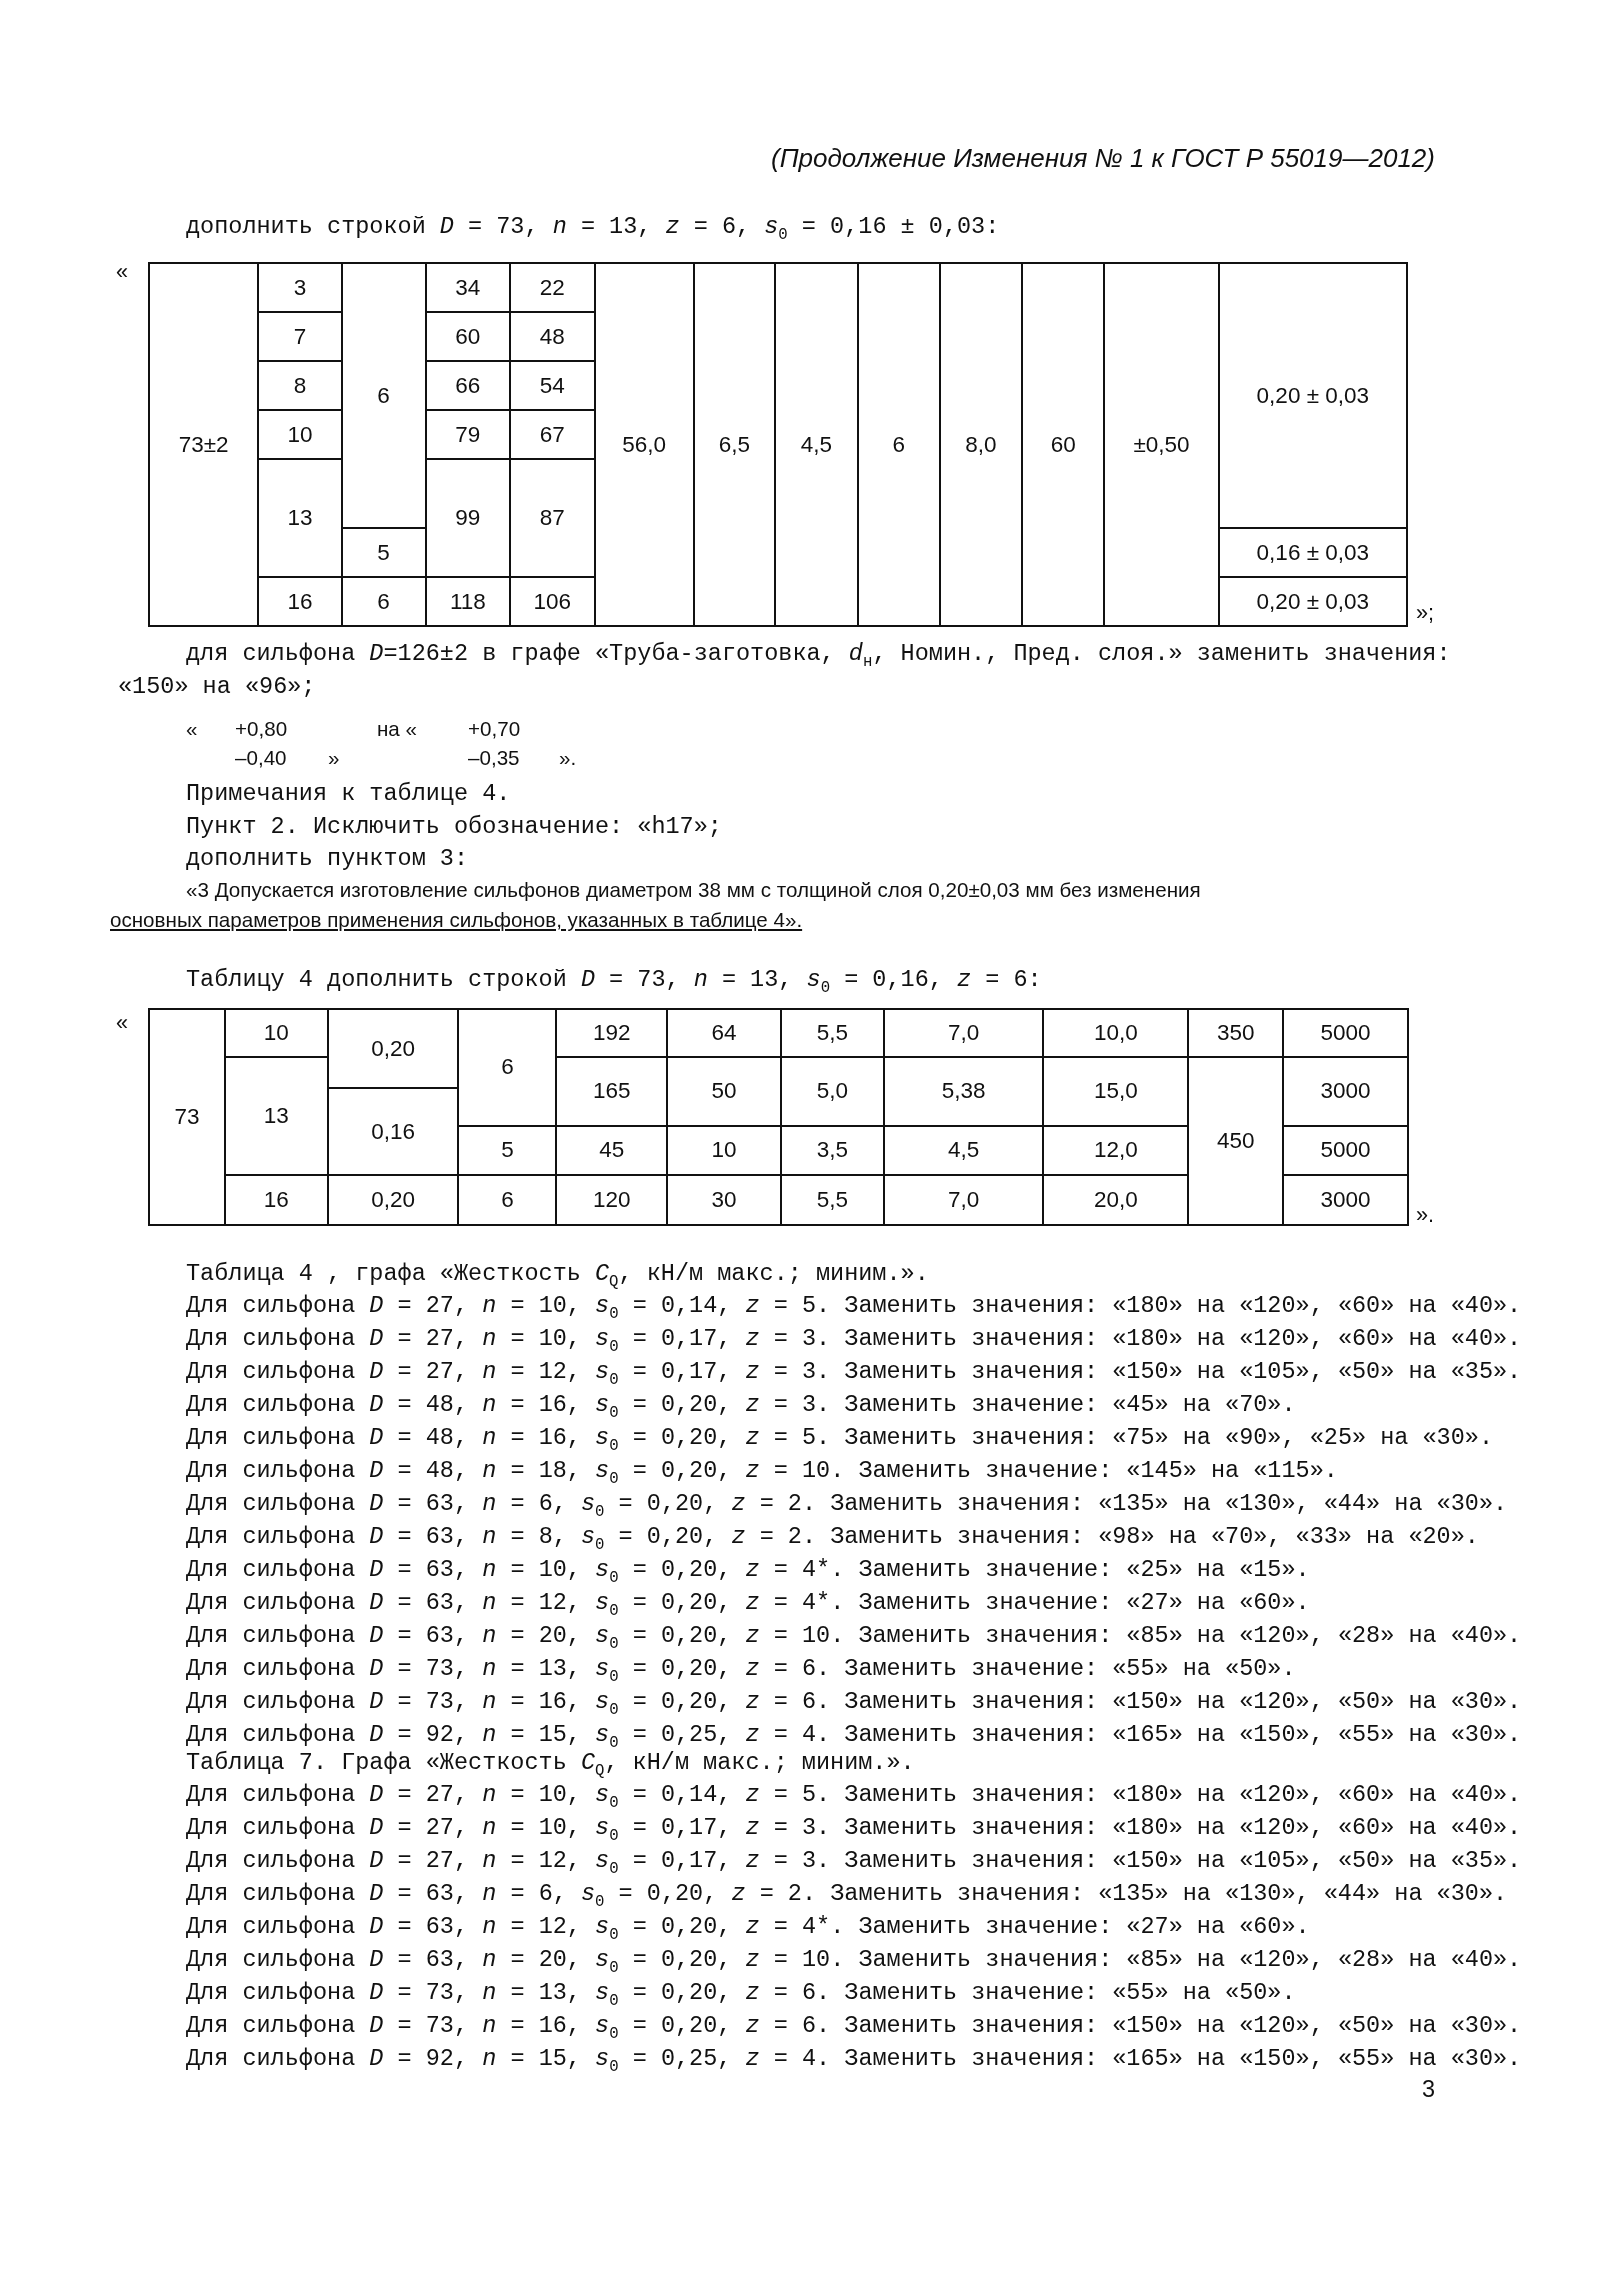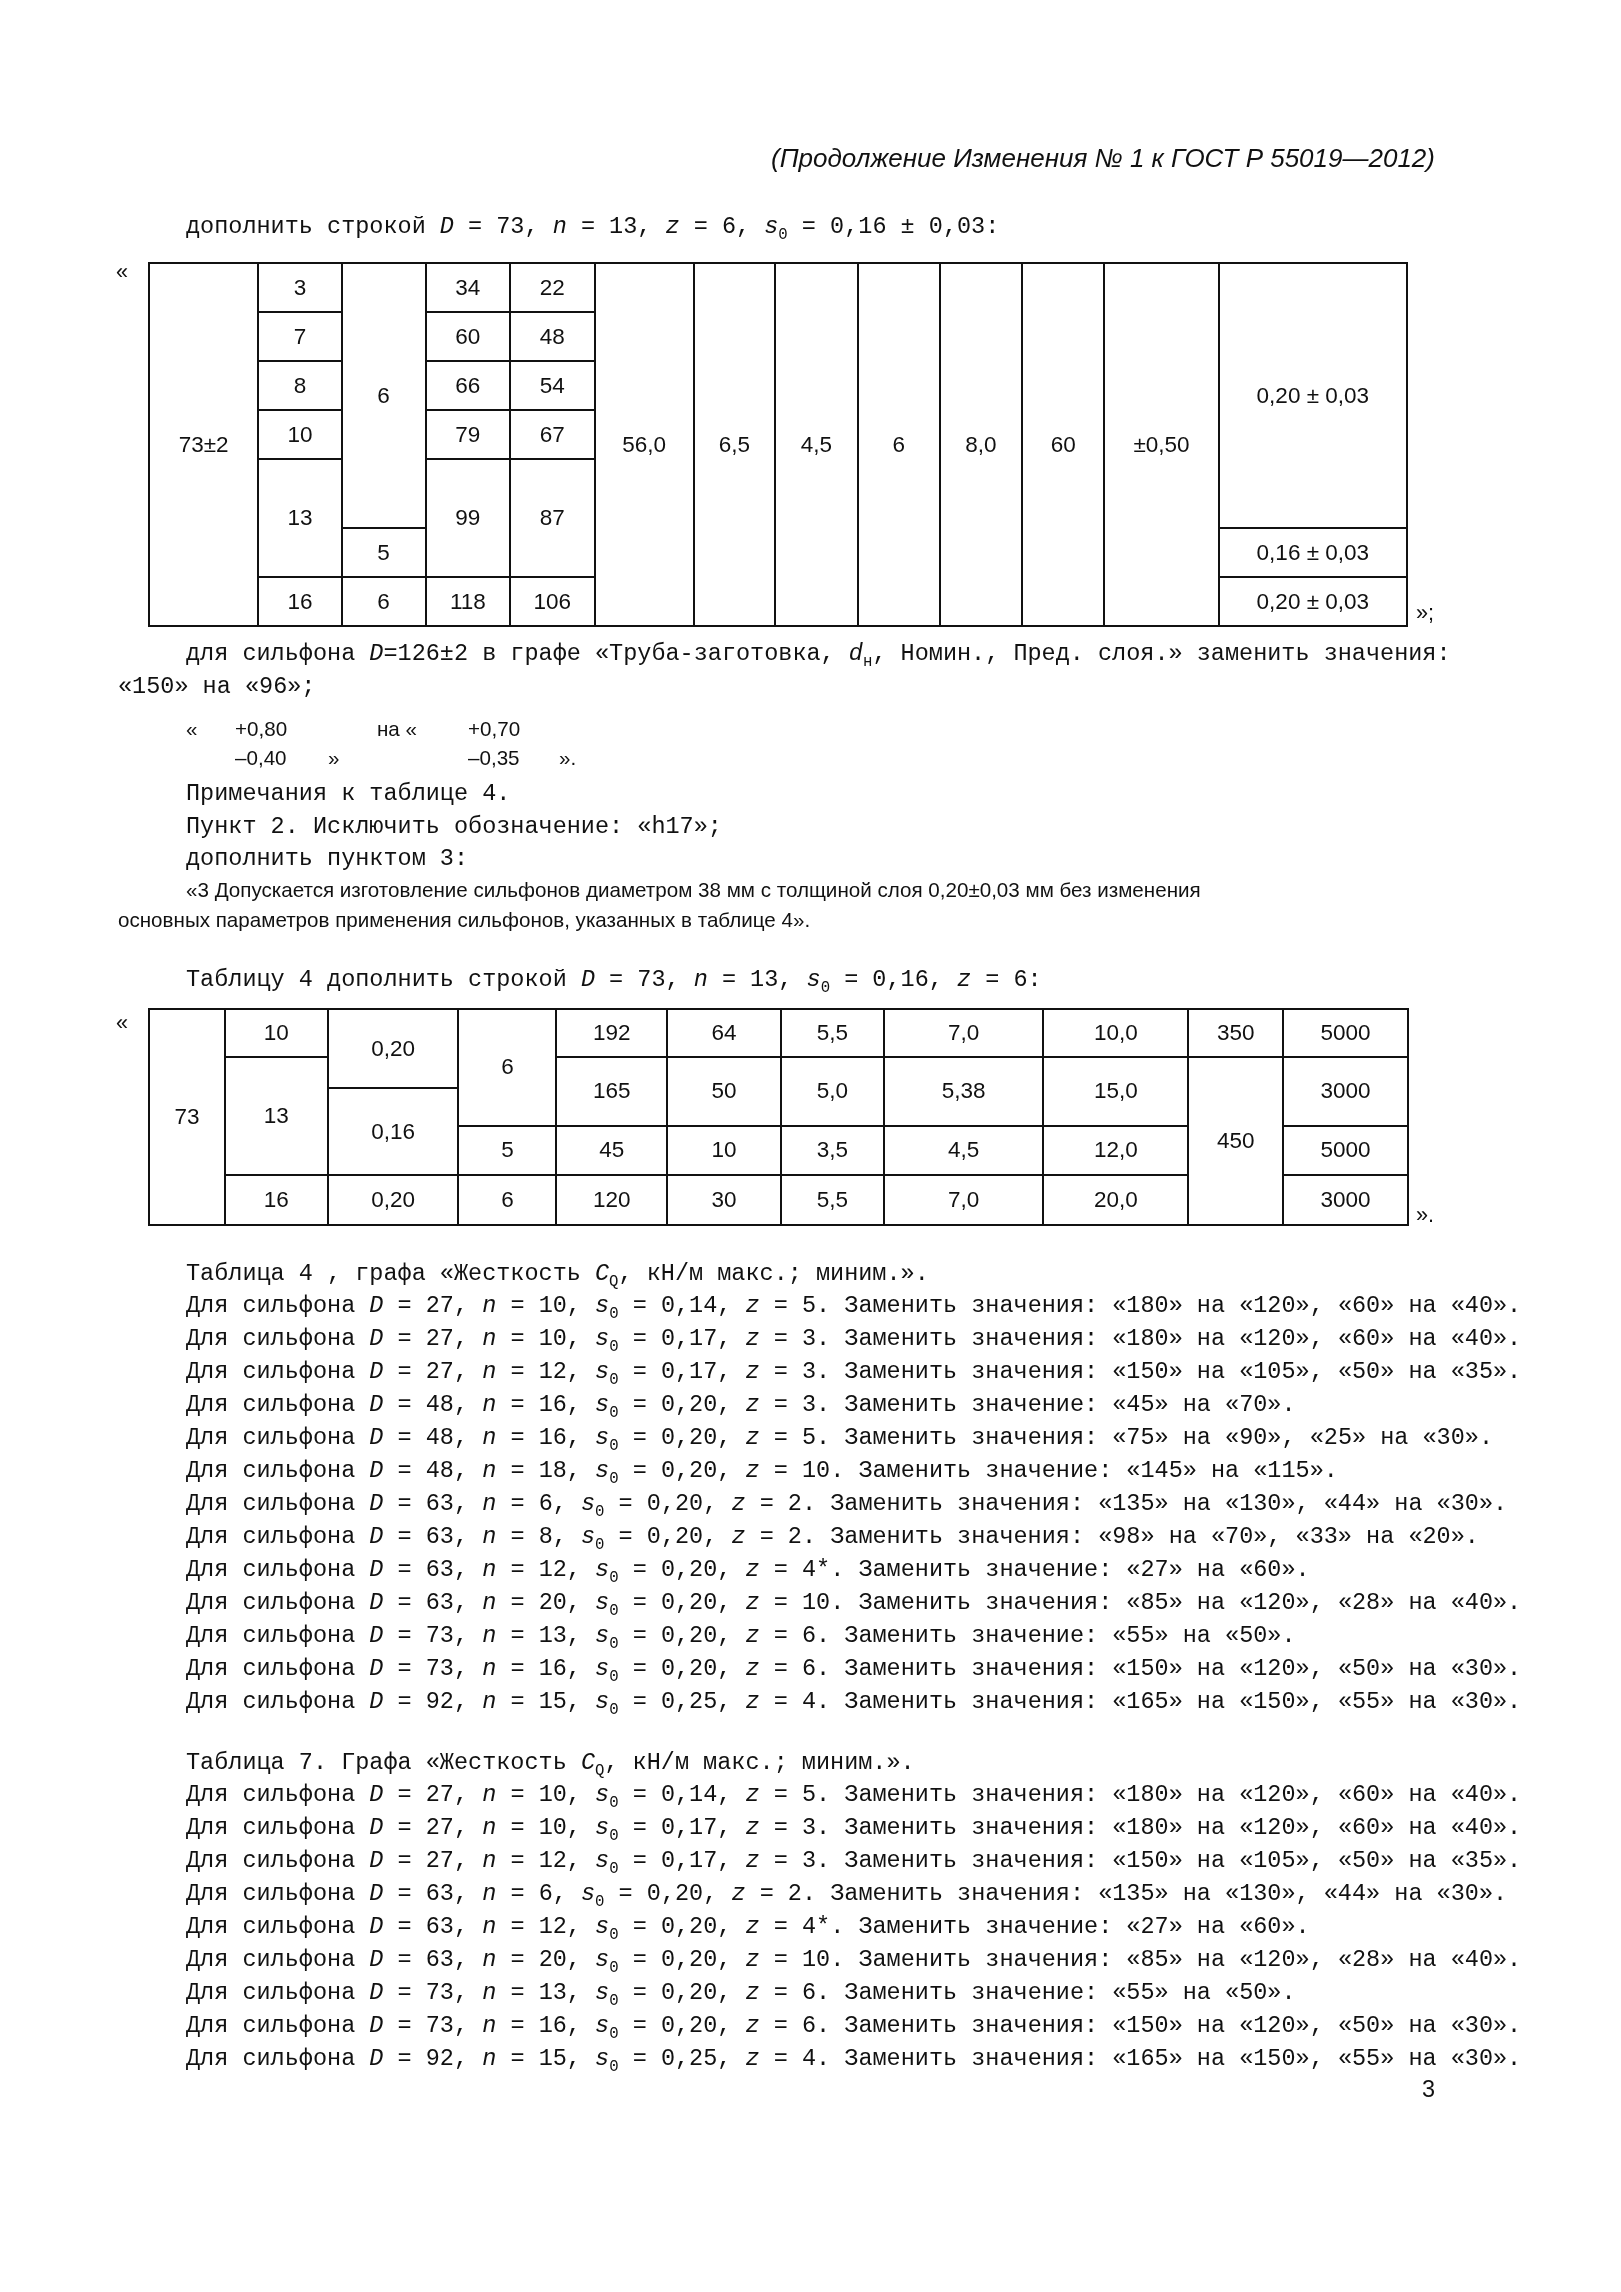--- a/index.html
+++ b/index.html
@@ -104,21 +104,21 @@
 <div class="abs small" style="left:328px;top:743px;">»</div>
 <div class="abs small" style="left:377px;top:714px;">на «</div>
 <div class="abs small" style="left:468px;top:714px;">+0,70</div>
 <div class="abs small" style="left:468px;top:743px;">–0,35</div>
 <div class="abs small" style="left:559px;top:743px;">».</div>
 
 <div class="abs p" style="left:186px;top:777px;">Примечания к таблице 4.</div>
 <div class="abs p" style="left:186px;top:810px;">Пункт 2. Исключить обозначение: «h17»;</div>
 <div class="abs p" style="left:186px;top:842px;">дополнить пунктом 3:</div>
 <div class="abs small" style="left:186px;top:875px;">«3 Допускается изготовление сильфонов диаметром 38 мм с толщиной слоя 0,20±0,03 мм без изменения</div>
-<div class="abs small" style="left:118px;top:905px;">основных параметров применения сильфонов, указанных в таблице 4».</div>
+<div class="abs small" style="left:110px;top:905px;text-decoration:underline;">основных параметров применения сильфонов, указанных в таблице 4».</div>
 
 <div class="abs p" style="left:186px;top:963px;">
   <span>Таблицу 4 дополнить строкой </span><i class="v">D</i><span> = 73, </span><i class="v">n</i><span> = 13, </span><i class="v">s</i><sub>0</sub><span> = 0,16, </span><i class="v">z</i><span> = 6:</span>
 </div>
 
 <div class="abs q" style="left:116px;top:1010px;">«</div>
 
 <table class="t" style="left:148px;top:1008px;width:1261px;height:218px;">
   <colgroup>
       <col style="width:76px">
@@ -189,20 +189,21 @@
 </div>
 <div id="t4list" class="abs" style="left:186px;top:1289px;">
     <div class="p"><span>Для сильфона </span><i class="v">D</i><span> = </span><span>27</span>, <i class="v">n</i><span> = </span><span>10</span>, <i class="v">s</i><sub>0</sub><span> = </span><span>0,14</span>, <i class="v">z</i><span> = </span><span>5</span>. <span>Заменить значения: «180» на «120», «60» на «40».</span></div>
     <div class="p"><span>Для сильфона </span><i class="v">D</i><span> = </span><span>27</span>, <i class="v">n</i><span> = </span><span>10</span>, <i class="v">s</i><sub>0</sub><span> = </span><span>0,17</span>, <i class="v">z</i><span> = </span><span>3</span>. <span>Заменить значения: «180» на «120», «60» на «40».</span></div>
     <div class="p"><span>Для сильфона </span><i class="v">D</i><span> = </span><span>27</span>, <i class="v">n</i><span> = </span><span>12</span>, <i class="v">s</i><sub>0</sub><span> = </span><span>0,17</span>, <i class="v">z</i><span> = </span><span>3</span>. <span>Заменить значения: «150» на «105», «50» на «35».</span></div>
     <div class="p"><span>Для сильфона </span><i class="v">D</i><span> = </span><span>48</span>, <i class="v">n</i><span> = </span><span>16</span>, <i class="v">s</i><sub>0</sub><span> = </span><span>0,20</span>, <i class="v">z</i><span> = </span><span>3</span>. <span>Заменить значение: «45» на «70».</span></div>
     <div class="p"><span>Для сильфона </span><i class="v">D</i><span> = </span><span>48</span>, <i class="v">n</i><span> = </span><span>16</span>, <i class="v">s</i><sub>0</sub><span> = </span><span>0,20</span>, <i class="v">z</i><span> = </span><span>5</span>. <span>Заменить значения: «75» на «90», «25» на «30».</span></div>
     <div class="p"><span>Для сильфона </span><i class="v">D</i><span> = </span><span>48</span>, <i class="v">n</i><span> = </span><span>18</span>, <i class="v">s</i><sub>0</sub><span> = </span><span>0,20</span>, <i class="v">z</i><span> = </span><span>10</span>. <span>Заменить значение: «145» на «115».</span></div>
     <div class="p"><span>Для сильфона </span><i class="v">D</i><span> = </span><span>63</span>, <i class="v">n</i><span> = </span><span>6</span>, <i class="v">s</i><sub>0</sub><span> = </span><span>0,20</span>, <i class="v">z</i><span> = </span><span>2</span>. <span>Заменить значения: «135» на «130», «44» на «30».</span></div>
     <div class="p"><span>Для сильфона </span><i class="v">D</i><span> = </span><span>63</span>, <i class="v">n</i><span> = </span><span>8</span>, <i class="v">s</i><sub>0</sub><span> = </span><span>0,20</span>, <i class="v">z</i><span> = </span><span>2</span>. <span>Заменить значения: «98» на «70», «33» на «20».</span></div>
+    <div class="p"><span>Для сильфона </span><i class="v">D</i><span> = </span><span>63</span>, <i class="v">n</i><span> = </span><span>10</span>, <i class="v">s</i><sub>0</sub><span> = </span><span>0,20</span>, <i class="v">z</i><span> = </span><span>4*</span>. <span>Заменить значение: «25» на «15».</span></div>
     <div class="p"><span>Для сильфона </span><i class="v">D</i><span> = </span><span>63</span>, <i class="v">n</i><span> = </span><span>12</span>, <i class="v">s</i><sub>0</sub><span> = </span><span>0,20</span>, <i class="v">z</i><span> = </span><span>4*</span>. <span>Заменить значение: «27» на «60».</span></div>
     <div class="p"><span>Для сильфона </span><i class="v">D</i><span> = </span><span>63</span>, <i class="v">n</i><span> = </span><span>20</span>, <i class="v">s</i><sub>0</sub><span> = </span><span>0,20</span>, <i class="v">z</i><span> = </span><span>10</span>. <span>Заменить значения: «85» на «120», «28» на «40».</span></div>
     <div class="p"><span>Для сильфона </span><i class="v">D</i><span> = </span><span>73</span>, <i class="v">n</i><span> = </span><span>13</span>, <i class="v">s</i><sub>0</sub><span> = </span><span>0,20</span>, <i class="v">z</i><span> = </span><span>6</span>. <span>Заменить значение: «55» на «50».</span></div>
     <div class="p"><span>Для сильфона </span><i class="v">D</i><span> = </span><span>73</span>, <i class="v">n</i><span> = </span><span>16</span>, <i class="v">s</i><sub>0</sub><span> = </span><span>0,20</span>, <i class="v">z</i><span> = </span><span>6</span>. <span>Заменить значения: «150» на «120», «50» на «30».</span></div>
     <div class="p"><span>Для сильфона </span><i class="v">D</i><span> = </span><span>92</span>, <i class="v">n</i><span> = </span><span>15</span>, <i class="v">s</i><sub>0</sub><span> = </span><span>0,25</span>, <i class="v">z</i><span> = </span><span>4</span>. <span>Заменить значения: «165» на «150», «55» на «30».</span></div>
   </div>
 
 <div class="abs p" style="left:186px;top:1746px;">
   <span>Таблица 7. Графа «Жесткость </span><i class="v">C</i><sub>Q</sub><span>, кН/м макс.; миним.».</span>
 </div>

